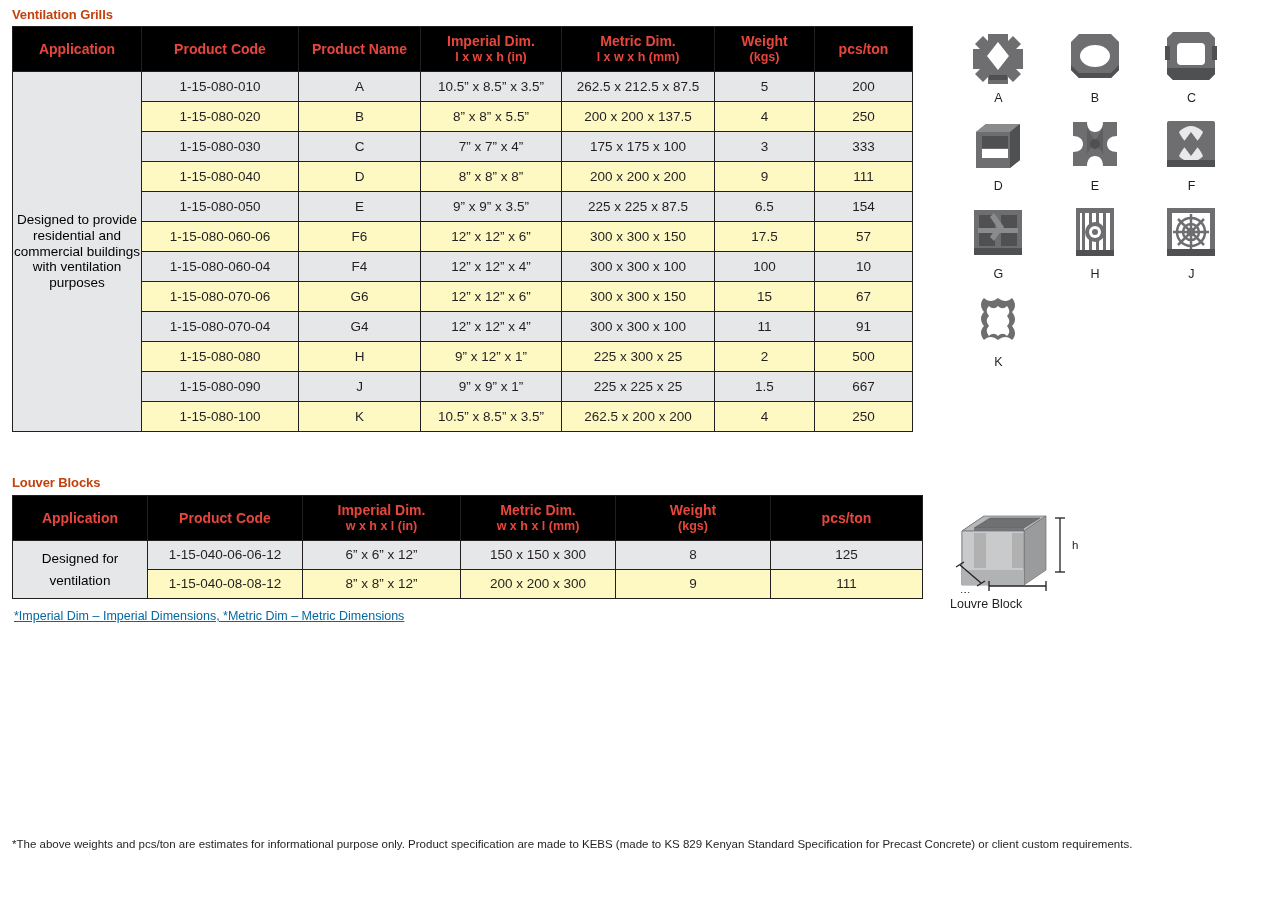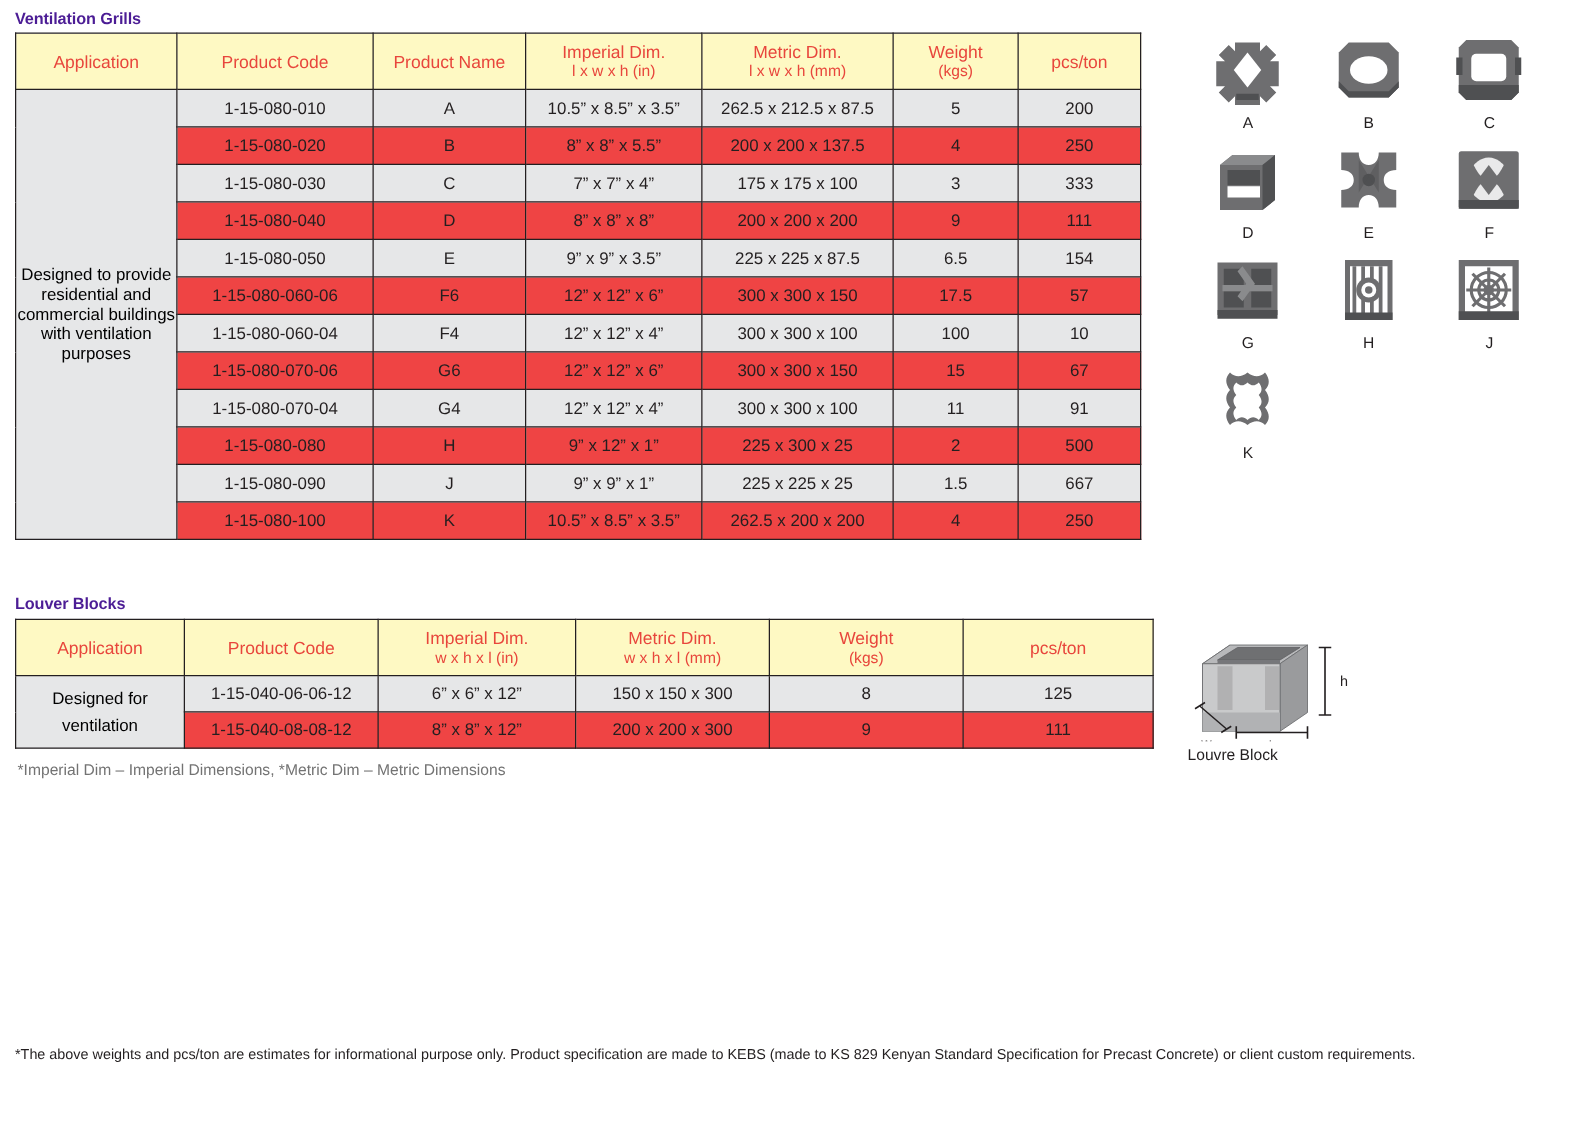--- a/index.html
+++ b/index.html
@@ -11,21 +11,21 @@
     color: #231f20;
     overflow: hidden;
   }
   .page { position: relative; width: 1271px; height: 897px; }
 
   
   .sec-title {
     position: absolute;
     font-size: 13px;
     font-weight: bold;
-    color: #4c1d95;
+    color: #c2410c;
     letter-spacing: -0.1px;
   }
   #title-vent { left: 12px; top: 7px; }
   #title-louver { left: 12px; top: 475px; }
 
   
   table.spec {
     position: absolute;
     border-collapse: collapse;
     table-layout: fixed;
@@ -33,44 +33,45 @@
   }
   table.spec td, table.spec th {
     border: 1px solid #231f20;
     text-align: center;
     vertical-align: middle;
     font-weight: normal;
     padding: 0;
     line-height: 1.18;
   }
   table.spec thead th {
-    background: #fef9c3;
+    background: #000000;
     color: #e8463c;
     font-size: 14px;
     height: 45px;
+    font-weight: bold;
   }
   table.spec thead th .sub {
     display: block;
     font-size: 12.5px;
   }
   td.appcell {
     background: #e6e7e8;
     text-align: left;
     vertical-align: middle;
     padding: 0 0 0 14px;
     font-size: 13.5px;
     line-height: 1.42;
     color: #000000;
   }
   td.code {
     text-align: left;
     padding-left: 12px;
   }
   tbody tr.odd td { background: #e6e7e8; }
-  tbody tr.even td { background: #ef4444; }
+  tbody tr.even td { background: #fef9c3; }
   tbody tr td.appcell { background: #e6e7e8; }
 
   #vent-table { left: 12px; top: 26px; width: 900px; }
   #vent-table tbody td { height: 30px; }
 
   #louver-table { left: 12px; top: 495px; width: 900px; }
   #louver-table tbody td { height: 29px; }
   #louver-table td.appcell { line-height: 1.6; }
 
   
@@ -86,22 +87,23 @@
   col.l-code  { width: 155px; }
   col.l-imp   { width: 158px; }
   col.l-met   { width: 155px; }
   col.l-wt    { width: 155px; }
   col.l-pcs   { width: 152px; }
 
   
   .note {
     position: absolute;
     font-size: 12.5px;
-    color: #737373;
+    color: #0369a1;
     white-space: nowrap;
+    text-decoration: underline;
   }
   #note-dims { left: 14px; top: 609px; }
 
   #footnotes {
     position: absolute;
     left: 12px;
     top: 835px;
     font-size: 11.5px;
     line-height: 1.6;
     color: #231f20;

